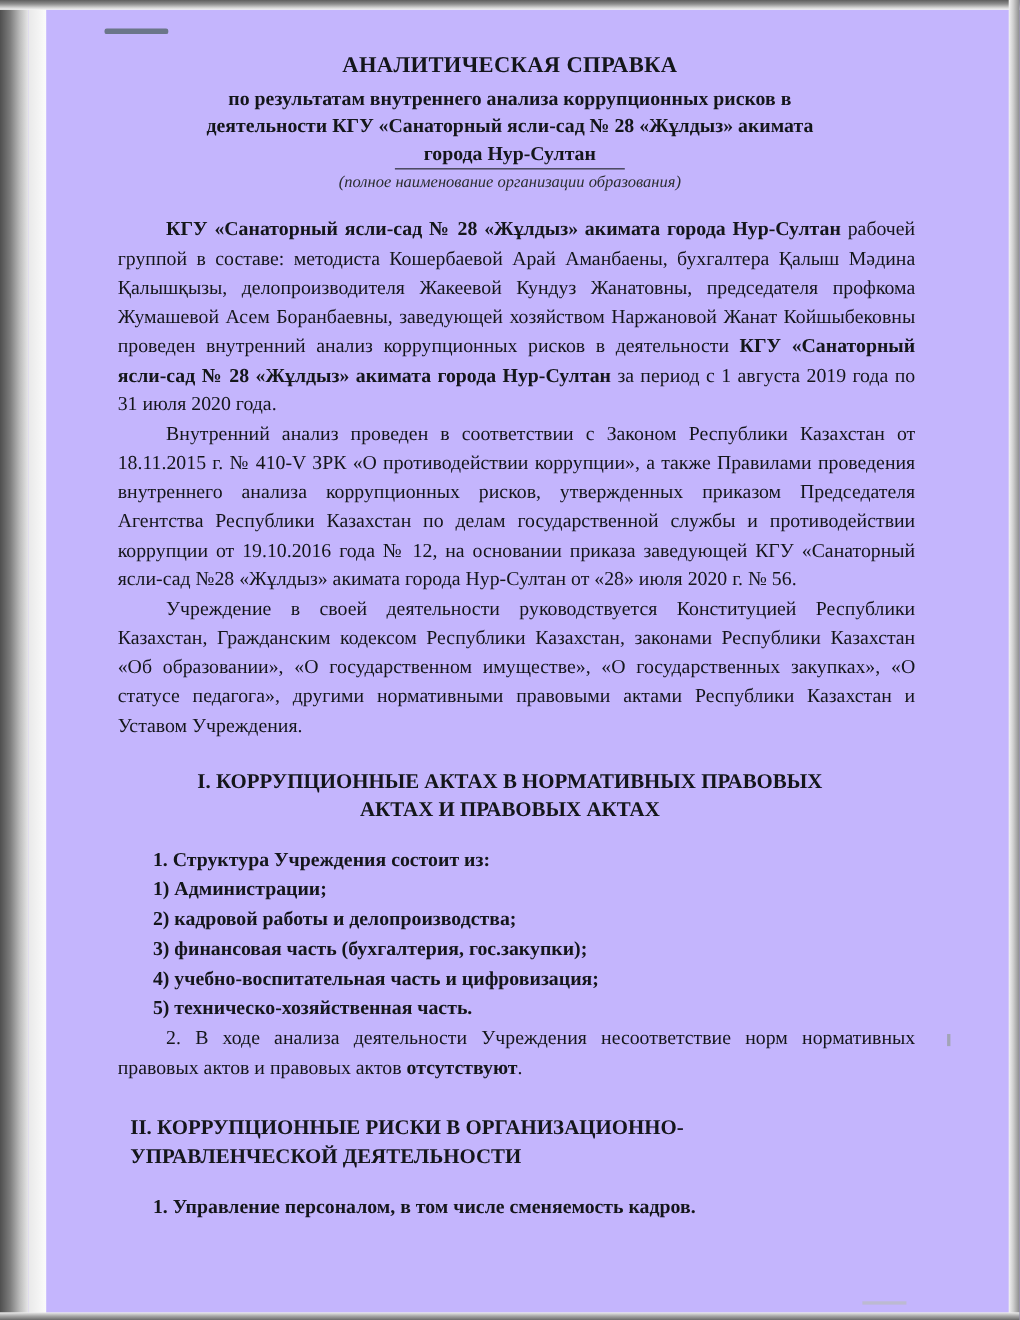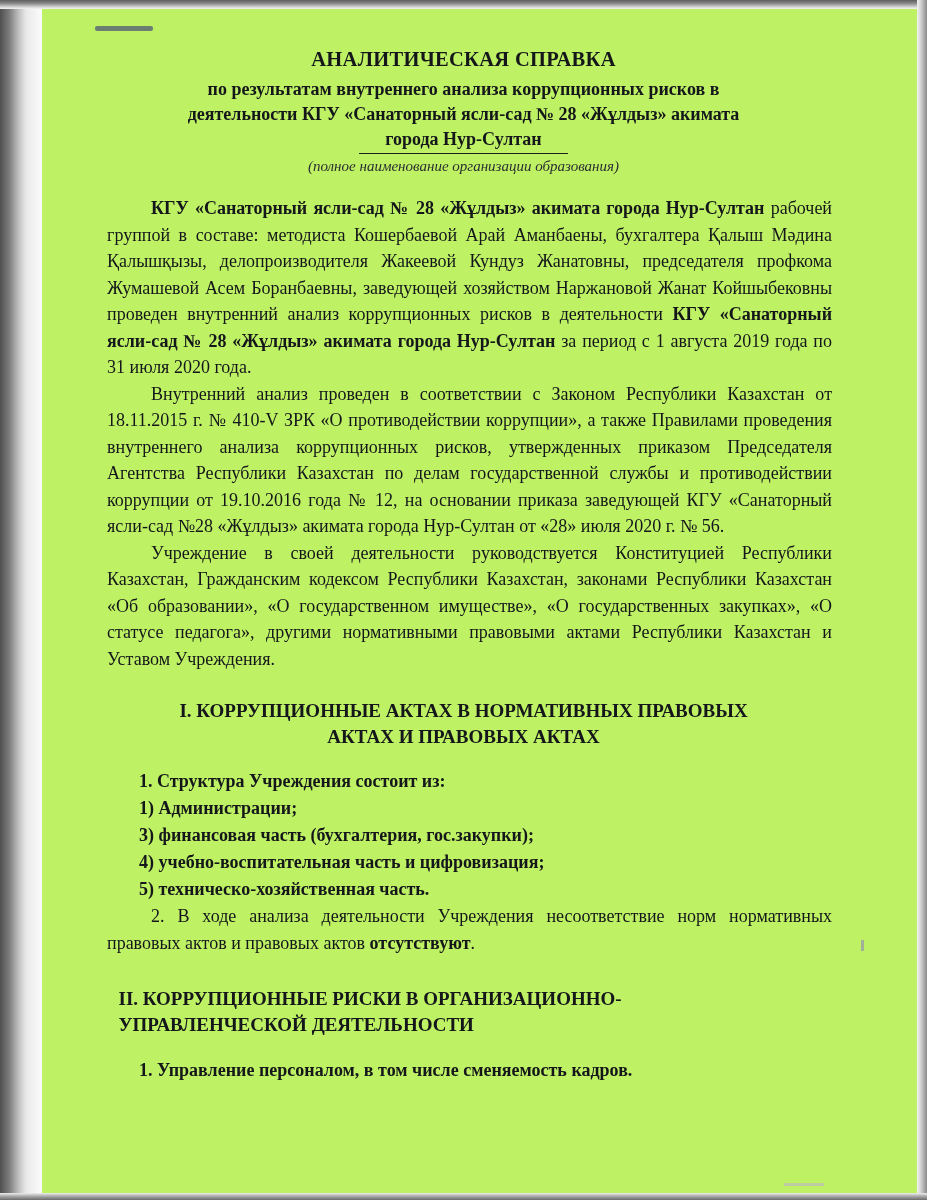--- a/index.html
+++ b/index.html
@@ -4,21 +4,21 @@
 <style>
   html, body {
     margin: 0;
     padding: 0;
     background: #6f6f6f;
   }
   .page {
     position: relative;
     width: 927px;
     height: 1200px;
-    background: #bef264;
+    background: #c4b5fd;
     overflow: hidden;
     font-family: "Liberation Serif", serif;
     color: #14161a;
   }
   
   .scan-edge-left {
     position: absolute;
     left: 0; top: 0;
     width: 26px; height: 1200px;
     background: linear-gradient(to right, #4f4f4f 0%, #7c7c7c 35%, #bdbdbd 70%, #e9e9e9 100%);
@@ -185,20 +185,21 @@
     <p class="body">Учреждение в своей деятельности руководствуется Конституцией Республики Казахстан, Гражданским кодексом Республики Казахстан, законами Республики Казахстан «Об образовании», «О государственном имуществе», «О государственных закупках», «О статусе педагога», другими нормативными правовыми актами Республики Казахстан и Уставом Учреждения.</p>
 
     <div class="heading">
       <div>I. КОРРУПЦИОННЫЕ АКТАХ В НОРМАТИВНЫХ ПРАВОВЫХ</div>
       <div>АКТАХ И ПРАВОВЫХ АКТАХ</div>
     </div>
 
     <ul class="list">
       <li>1. Структура Учреждения состоит из:</li>
       <li>1) Администрации;</li>
+      <li>2) кадровой работы и делопроизводства;</li>
       <li>3) финансовая часть (бухгалтерия, гос.закупки);</li>
       <li>4) учебно-воспитательная часть и цифровизация;</li>
       <li>5) техническо-хозяйственная часть.</li>
     </ul>
 
     <p class="body para-spaced"><span>2. В ходе анализа деятельности Учреждения несоответствие норм нормативных правовых актов и правовых актов </span><b>отсутствуют</b><span>.</span></p>
 
     <div class="heading2">
       <div>II. КОРРУПЦИОННЫЕ РИСКИ В ОРГАНИЗАЦИОННО-</div>
       <div>УПРАВЛЕНЧЕСКОЙ ДЕЯТЕЛЬНОСТИ</div>

